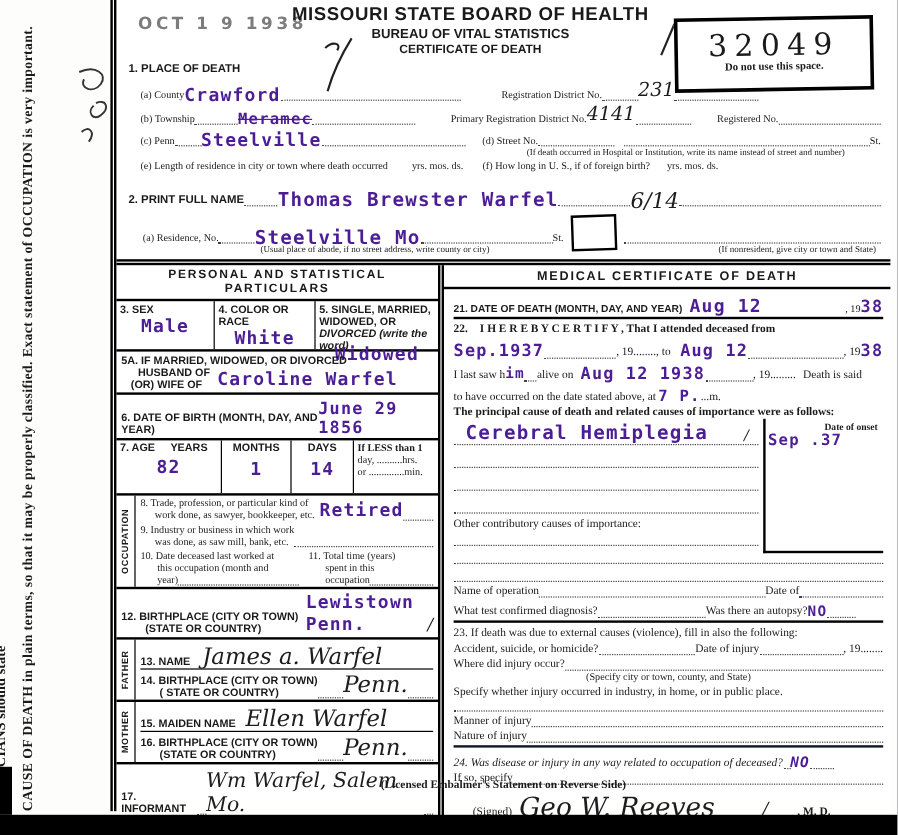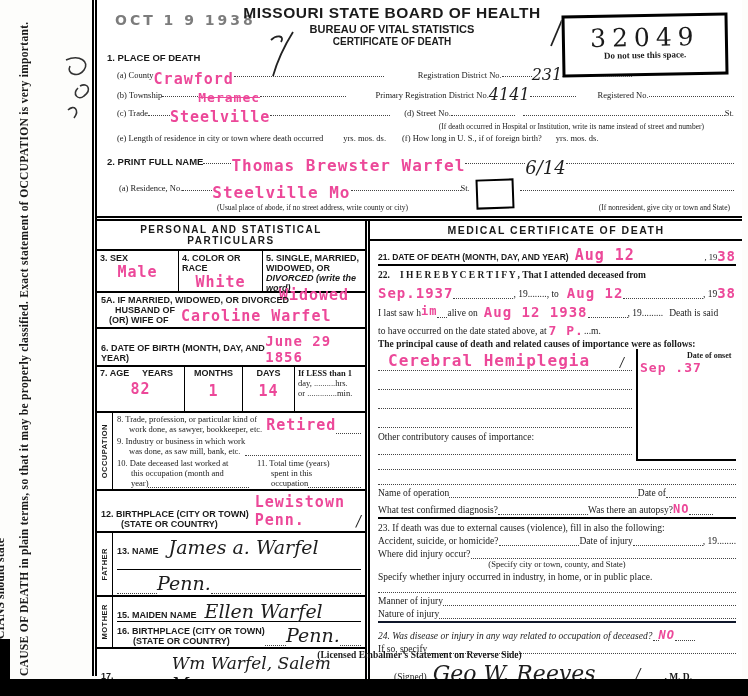--- a/index.html
+++ b/index.html
@@ -8,21 +8,21 @@
   
   .margin-strip{position:absolute;left:0;top:0;width:92px;height:678px;}
   .vtext{position:absolute;top:0;height:676px;writing-mode:vertical-rl;transform:rotate(180deg);
          font-family:"Liberation Serif",serif;font-weight:bold;white-space:nowrap;}
   .vtext.outer{left:-7px;font-size:12px;}
   .vtext.inner{left:18px;font-size:11.5px;letter-spacing:.3px;display:flex;align-items:center;}
   
   .form{position:absolute;left:92px;top:0;width:650px;height:676px;border-left:5px double #000;
         box-sizing:border-box;background:#fff;}
   .sans{font-family:"Liberation Sans",sans-serif;font-weight:bold;}
-  .typed{font-family:"DejaVu Sans Mono",monospace;font-weight:bold;color:#ec4899;letter-spacing:1px;}
+  .typed{font-family:"DejaVu Sans Mono",monospace;font-weight:bold;color:#4c1d95;letter-spacing:1px;}
   .hw{font-family:"DejaVu Serif",serif;font-style:italic;color:#1d1d1d;}
   .line{display:flex;align-items:flex-end;}
   .dots{flex:1;border-bottom:1px dotted #444;height:4px;min-width:8px;}
   .dshort{border-bottom:1px dotted #444;height:4px;}
   .small{font-size:8px;}
   .tiny{font-size:7.5px;}
   
   .hdr{position:relative;height:50px;}
   .stamp{position:absolute;left:18px;top:12px;font-family:"DejaVu Sans",sans-serif;font-weight:bold;
          font-size:14px;color:#666;letter-spacing:3px;opacity:.85;}
@@ -32,21 +32,21 @@
   .t3{font-size:10px;margin-top:1px;}
   .serialbox{position:absolute;right:14px;top:14px;width:160px;height:56px;border:3px solid #000;
              transform:rotate(-1deg);text-align:center;background:#fff;z-index:3;}
   .serial{font-family:"DejaVu Serif",serif;font-size:25px;letter-spacing:6px;margin-top:6px;}
   .serialnote{font-size:9px;font-weight:bold;margin-top:-2px;}
   .scribble{position:absolute;}
   
   .sec1{position:relative;padding:2px 8px 0 10px;}
   .lab{font-size:8.5px;}
   .flab{font-family:"Liberation Sans",sans-serif;font-weight:bold;font-size:9px;}
-  .row{display:flex;align-items:center;margin-top:2px;}
+  .row{display:flex;align-items:flex-end;margin-top:2px;}
   .v13{font-size:13px;position:relative;top:3px;}
   .v15{font-size:15px;position:relative;top:4px;}
   .stbox{width:34px;height:26px;border:2px solid #000;margin:0 6px;position:relative;top:6px;transform:rotate(-2deg);}
   .notesrow{display:flex;font-size:7.5px;justify-content:space-between;padding:0 4px 0 110px;}
   
   .columns{display:flex;border-top:5px double #000;margin-top:4px;height:572px;}
   .col-left{width:268px;box-sizing:border-box;}
   .col-right{flex:1;border-left:5px double #000;box-sizing:border-box;padding:0 6px 0 8px;position:relative;}
   .colhead{text-align:center;font-family:"Liberation Sans",sans-serif;font-weight:bold;
            font-size:10.5px;letter-spacing:1.5px;padding:3px 0;border-bottom:2px solid #000;}
@@ -135,21 +135,21 @@
         <span style="width:30px;"></span>
         <span class="lab">Primary Registration District No.</span>
         <span class="hw" style="font-size:16px;">4141</span>
         <span class="dots" style="max-width:46px;"></span>
         <span style="width:22px;"></span>
         <span class="lab">Registered No.</span>
         <span class="dots" style="max-width:90px;"></span>
       </div>
 
       <div class="row" style="margin-top:0;">
-        <span class="lab" style="margin-left:10px;">(c)   Trade</span>
+        <span class="lab" style="margin-left:10px;">(c)   Penn</span>
         <span class="dshort" style="width:22px;"></span>
         <span class="typed v15">Steelville</span>
         <span class="dots" style="max-width:120px;"></span>
         <span style="width:14px;"></span>
         <span class="lab">(d)  Street No.</span>
         <span class="dots" style="max-width:64px;"></span>
         <span style="width:8px;"></span>
         <span class="dots"></span>
         <span class="lab">St.</span>
       </div>
@@ -300,26 +300,30 @@
             <span class="typed" style="font-size:15px;margin-left:6px;">Lewistown  Penn.</span>
             <span class="hw" style="font-size:14px;">/</span>
           </div>
         </div>
 
         <div class="sideblk">
           <div class="sidebar-v">
             <span>FATHER</span>
           </div>
           <div class="content">
-            <div class="line" style="border-bottom:1px solid #000;padding-bottom:13px;">
+            <div class="line" style="border-bottom:1px solid #000;padding-bottom:1px;">
               <span class="flab small">13. NAME</span>
               <span class="hw" style="font-size:19px;margin-left:10px;position:relative;top:2px;">James  a.  Warfel</span>
               <span style="flex:1;"></span>
             </div>
             <div class="line" style="margin-top:2px;">
+              <div style="flex:0 0 auto;">
+                <div class="flab small">14. BIRTHPLACE (CITY OR TOWN)</div>
+                <div class="flab tiny" style="margin-left:16px;">( STATE OR COUNTRY)</div>
+              </div>
               <span class="dots" style="max-width:40px;"></span>
               <span class="hw" style="font-size:19px;">Penn.</span>
               <span class="dots"></span>
             </div>
           </div>
         </div>
 
         <div class="sideblk">
           <div class="sidebar-v">
             <span>MOTHER</span>

